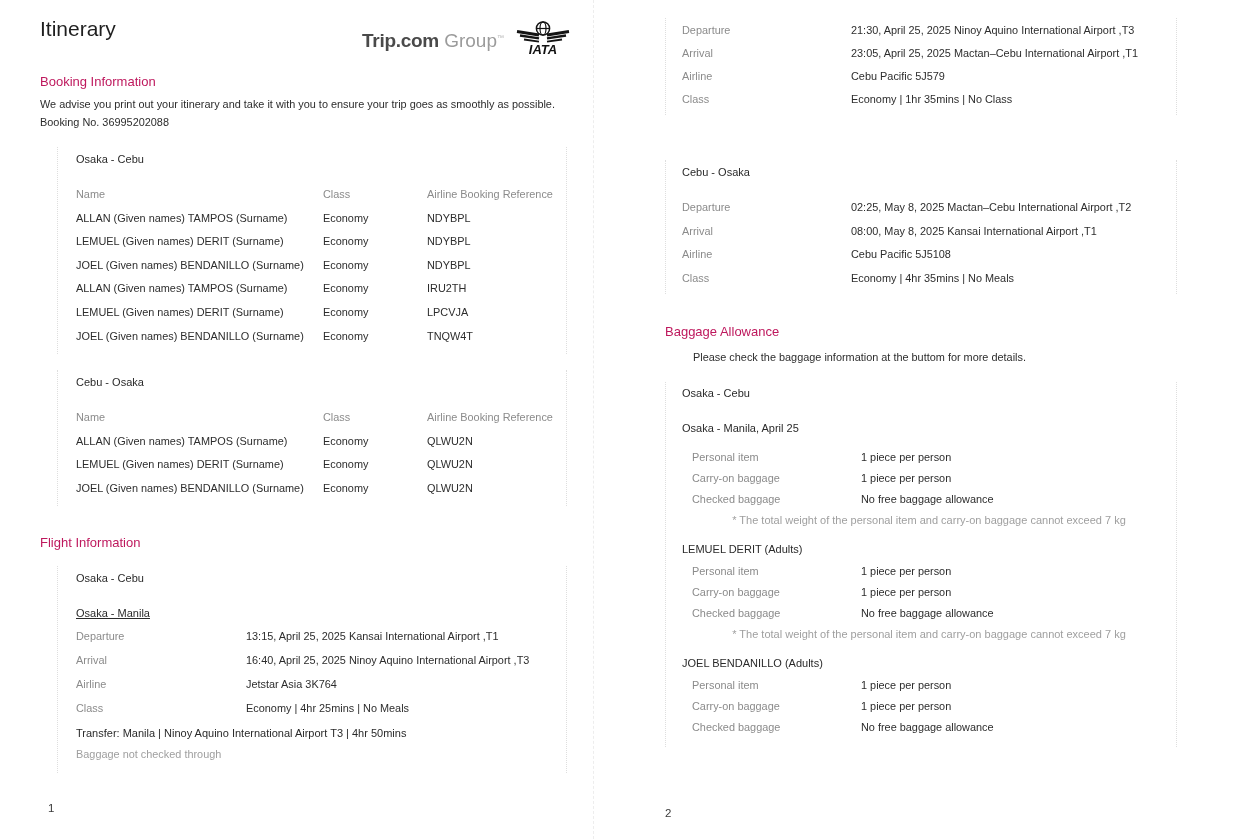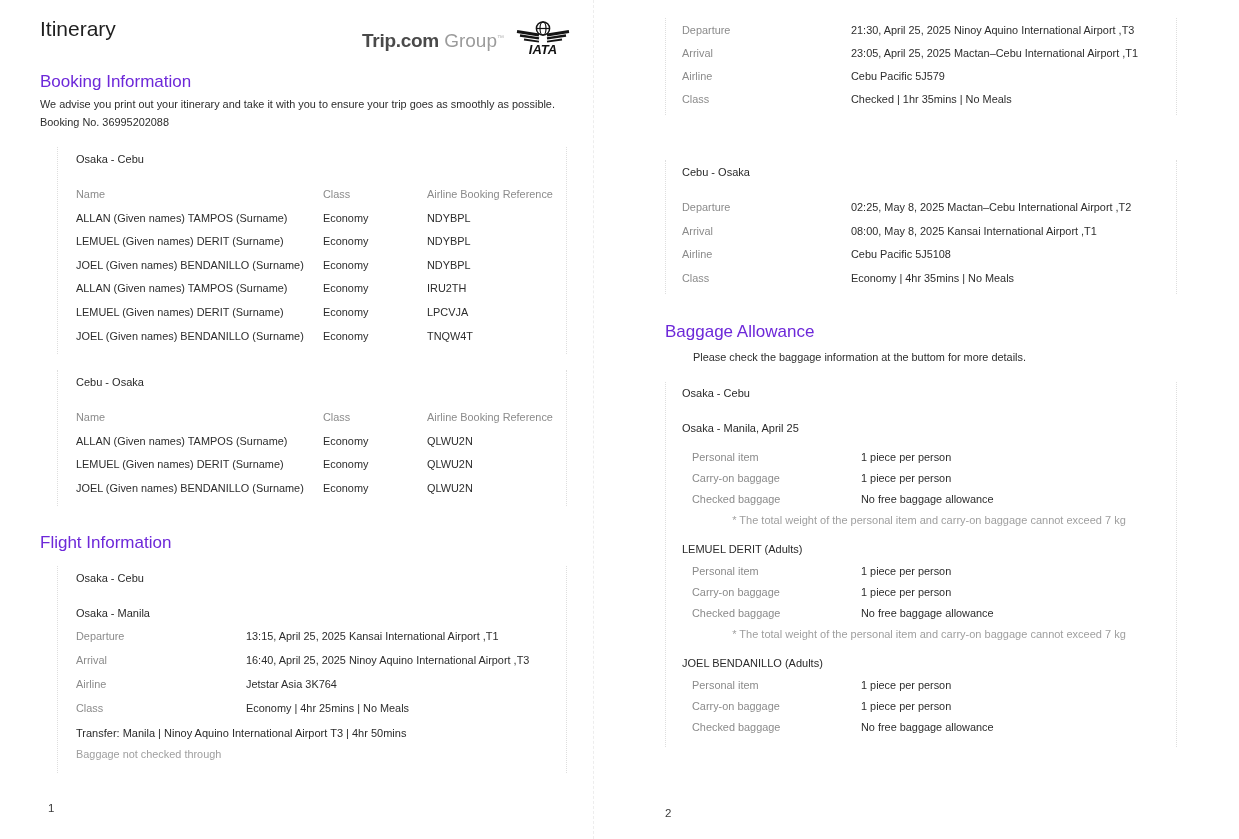--- a/index.html
+++ b/index.html
@@ -9,21 +9,21 @@
     font-family:"Liberation Sans", sans-serif;
     -webkit-font-smoothing:antialiased;
   }
   .abs{position:absolute;}
   .page{position:absolute;top:0;height:839px;}
   #page1{left:40px;width:572px;}
   #page2{left:665px;width:520px;}
   .divider{position:absolute;left:593px;top:0;height:839px;border-left:1px dashed rgba(0,0,0,0.07);}
 
   .doc-title{font-size:21px;line-height:22px;color:#1f1f1f;}
-  .h2{font-size:17px;line-height:16px;color:#6d28d9;}
+  .h2{font-size:13px;line-height:16px;color:#be185d;}
   .small{font-size:10.9px;line-height:13px;}
   .lgray{color:#9f9f9f;}
 
   .header{display:flex;justify-content:space-between;align-items:flex-start;width:530px;}
   .logos{display:flex;align-items:center;gap:12px;margin-top:2px;}
   .triplogo{font-size:19px;line-height:20px;white-space:nowrap;}
   .triplogo .bold{font-weight:bold;color:#4a4a4a;letter-spacing:-0.3px;}
   .triplogo .grp{color:#9b9b9b;font-weight:400;}
   .triplogo .tm{font-size:7px;color:#b5b5b5;vertical-align:super;}
 
@@ -147,21 +147,21 @@
       <span class="c1">JOEL (Given names) BENDANILLO (Surname)</span>
       <span class="c2">Economy</span>
       <span class="c3">QLWU2N</span>
     </div>
   </div>
 
   <div class="abs h2" style="top:535px;left:0;">Flight Information</div>
 
   <div class="abs box flight1" style="top:566px;padding-top:7px;padding-bottom:12px;">
     <div class="route" style="margin-bottom:24px;">Osaka - Cebu</div>
-    <div class="route" style="margin-bottom:12px;">Osaka - Manila</div>
+    <div class="route" style="margin-bottom:12px;text-decoration:underline;">Osaka - Manila</div>
     <div class="frow">
       <span class="fl">Departure</span>
       <span>13:15, April 25, 2025 Kansai International Airport ,T1</span>
     </div>
     <div class="frow">
       <span class="fl">Arrival</span>
       <span>16:40, April 25, 2025 Ninoy Aquino International Airport ,T3</span>
     </div>
     <div class="frow">
       <span class="fl">Airline</span>
@@ -188,21 +188,21 @@
     <div class="frow">
       <span class="fl">Arrival</span>
       <span>23:05, April 25, 2025 Mactan–Cebu International Airport ,T1</span>
     </div>
     <div class="frow">
       <span class="fl">Airline</span>
       <span>Cebu Pacific 5J579</span>
     </div>
     <div class="frow" style="margin-bottom:0;">
       <span class="fl">Class</span>
-      <span>Checked | 1hr 35mins | No Meals</span>
+      <span>Economy | 1hr 35mins | No Class</span>
     </div>
   </div>
 
   <div class="abs box seg2" style="top:160px;padding-top:7px;padding-bottom:10px;">
     <div class="route" style="margin-bottom:24px;">Cebu - Osaka</div>
     <div class="frow">
       <span class="fl">Departure</span>
       <span>02:25, May 8, 2025 Mactan–Cebu International Airport ,T2</span>
     </div>
     <div class="frow">

